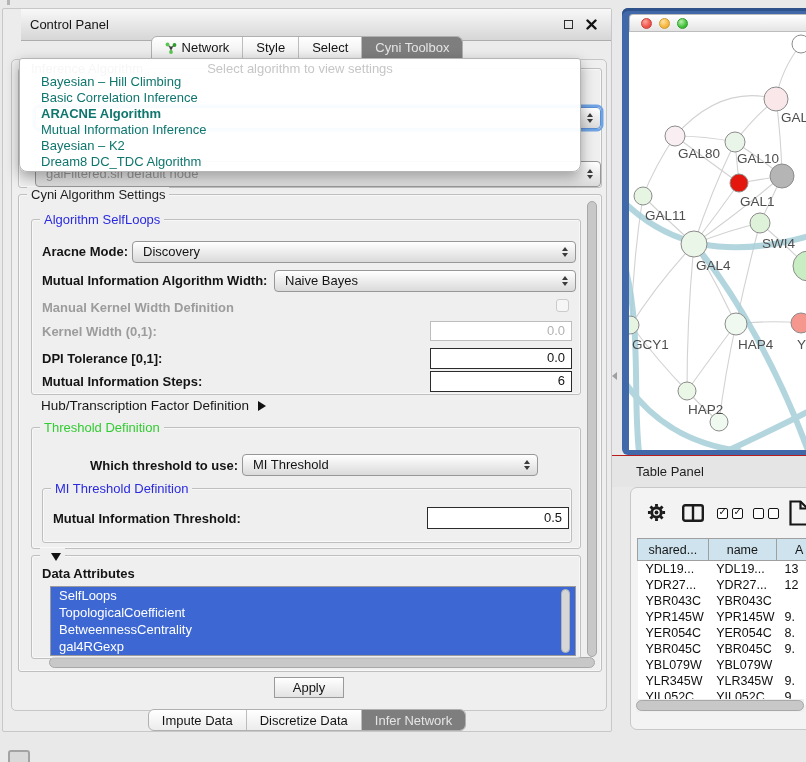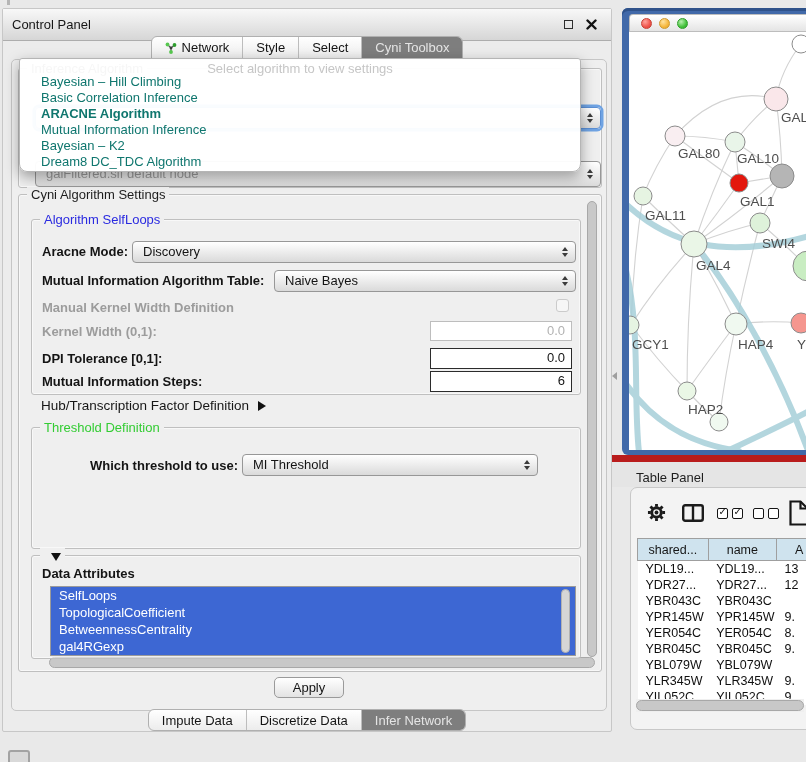--- a/index.html
+++ b/index.html
@@ -8,21 +8,21 @@
     position:relative; width:806px; height:762px; overflow:hidden;
     background:#e9e9e9;
     font-family:"Liberation Sans","DejaVu Sans",sans-serif;
     color:#1a1a1a; font-size:13px;
     -webkit-font-smoothing:antialiased;
   }
 
   
   .cp { position:absolute; left:2px; top:8px; width:610px; height:724px;
         background:#ececec; border:1px solid #c7c7c7; border-radius:2px; }
-  .cp-title { position:absolute; left:0; top:0; right:0; height:32px;
+  .cp-title { position:absolute; left:18px; top:0; right:0; height:32px;
         display:flex; align-items:center; padding:0 14px 0 9px;
         background:linear-gradient(#f8f8f8,#d6d6d6); border-bottom:1px solid #adadad; }
   .cp-title-text { font-size:13px; color:#161616; }
   .winbtns { margin-left:auto; display:flex; align-items:center; gap:13px; }
   .float-btn { width:9px; height:9px; border:1.5px solid #2d2d2d; background:transparent; }
   .close-btn { width:11px; height:11px; }
   .close-btn path { stroke:#111; stroke-width:2.4; stroke-linecap:round; }
 
   
   .cp-tabs { position:absolute; top:27px; left:0; right:0; height:23px;
@@ -83,21 +83,21 @@
          border-left:8px solid #111; display:inline-block; }
   .tri-d { width:0; height:0; border-left:5.5px solid transparent; border-right:5.5px solid transparent;
          border-top:8px solid #111; display:inline-block; margin-left:7px; vertical-align:-1px; }
 
   
   .attr-list { position:absolute; background:#fff; border:1px solid #9a9a9a; overflow:hidden; }
   .attr-item { height:17px; line-height:17px; padding-left:8px; background:#3d67d3; color:#fff;
          font-size:13px; white-space:nowrap; }
 
   .apply { position:absolute; left:50%; transform:translateX(-50%); top:617px; width:70px; height:21px;
-         background:linear-gradient(#ffffff,#e3e3e3); border:1px solid #9a9a9a; border-radius:5px;
+         background:linear-gradient(#ffffff,#e3e3e3); border:1px solid #9a9a9a; border-radius:0;
          font-size:13px; color:#141414; font-family:inherit; }
 
   
   .popup { position:absolute; left:16px; top:49px; width:562px; height:114px; z-index:50;
          background:rgba(255,255,255,.96); border:1px solid #b5b5b5; border-radius:3px 3px 8px 8px;
          box-shadow:0 5px 14px rgba(0,0,0,.35); }
   .p-prompt { text-align:center; color:#c6c6c6; font-size:13px; padding-top:2px; height:15px; }
   .p-item { padding-left:21px; font-size:13px; line-height:16.1px; color:#0f766e; white-space:nowrap; }
   .p-item.bold { font-weight:bold; }
 
@@ -110,21 +110,21 @@
   .tl { width:11px; height:11px; border-radius:50%; }
   .tl.red { background:radial-gradient(circle at 35% 30%, #ffa49d, #f0554c 60%, #da4238); border:1px solid #c64237; }
   .tl.yel { background:radial-gradient(circle at 35% 30%, #ffe3a1, #f6b73d 60%, #de9f2b); border:1px solid #cf9a2e; }
   .tl.grn { background:radial-gradient(circle at 35% 30%, #b9f0b0, #45c23c 60%, #2ea329); border:1px solid #2f9e2a; }
   .net-canvas { position:absolute; left:7px; top:24px; width:177px; height:418px; background:#fff; overflow:hidden; }
 
   .split-mark { position:absolute; left:612px; top:372px; width:0; height:0;
          border-top:4px solid transparent; border-bottom:4px solid transparent; border-right:5px solid #9f9f9f; }
 
   .tp-strip { position:absolute; left:612px; top:455px; width:194px; height:32px;
-         background:#e5e5e5; border-top:7px solid #b91c1c; }
+         background:#e5e5e5; border-top:1px solid #b91c1c; }
   .tp-strip span { display:block; margin-left:24px; line-height:31px; font-size:13px; color:#1e1e1e; }
 
   .tp-card { position:absolute; left:630px; top:487px; width:205px; height:243px;
          background:#f3f3f3; border:1px solid #c8c8c8; border-radius:7px; }
   .tp-tools { position:absolute; left:0; top:0; right:0; height:50px; }
   .gear-svg { position:absolute; left:16px; top:15px; }
   .cols-svg { position:absolute; left:51px; top:16px; }
   .cb-pair { position:absolute; top:20px; display:flex; gap:4px; }
   .cb { width:11px; height:11px; border:1.6px solid #141414; border-radius:2px; position:relative; background:#fff; }
   .cb.on::after { content:"✓"; position:absolute; left:0.5px; top:-3.5px; font-size:10px; font-weight:bold; color:#141414; }
@@ -220,21 +220,21 @@
 
           <span class="blbl" style="left:10px; top:21px; line-height:22px;">Aracne Mode:</span>
           <div class="combo" style="left:100px; top:21px; width:444px;">
             <span class="combo-txt">Discovery</span>
             <span class="spin">
                 <i class="up"></i>
                 <i class="dn"></i>
               </span>
           </div>
 
-          <span class="blbl" style="left:10px; top:50px; line-height:22px;">Mutual Information Algorithm Table:</span>
+          <span class="blbl" style="left:10px; top:50px; line-height:22px;">Mutual Information Algorithm Width:</span>
           <div class="combo" style="left:242px; top:50px; width:302px;">
             <span class="combo-txt">Naive Bayes</span>
             <span class="spin">
                 <i class="up"></i>
                 <i class="dn"></i>
               </span>
           </div>
 
           <span class="glbl" style="left:10px; top:80px;">Manual Kernel Width Definition</span>
           <span class="cbx" style="left:524px; top:79px;"></span>
@@ -259,20 +259,25 @@
 
           <span class="blbl" style="left:58px; top:27px; line-height:22px;">Which threshold to use:</span>
           <div class="combo" style="left:210px; top:26px; width:296px;">
             <span class="combo-txt">MI Threshold</span>
             <span class="spin">
                 <i class="up"></i>
                 <i class="dn"></i>
               </span>
           </div>
 
+          <div class="grp" style="left:10px; top:60px; width:530px; height:55px;">
+            <span class="grp-t blue">MI Threshold Definition</span>
+            <span class="blbl" style="left:10px; top:19px; line-height:22px;">Mutual Information Threshold:</span>
+            <div class="field" style="left:384px; top:18px; width:142px; height:22px; line-height:20px;">0.5</div>
+          </div>
         </div>
 
         <div class="grp" style="left:12px; top:360px; width:550px; height:104px;">
           <span class="grp-t"><i class="tri-d"></i></span>
           <span class="blbl" style="left:10px; top:10px;">Data Attributes</span>
           <div class="attr-list" style="left:18px; top:30px; width:526px; height:70px;">
             <div class="attr-item">SelfLoops</div>
             <div class="attr-item">TopologicalCoefficient</div>
             <div class="attr-item">BetweennessCentrality</div>
             <div class="attr-item">gal4RGexp</div>

